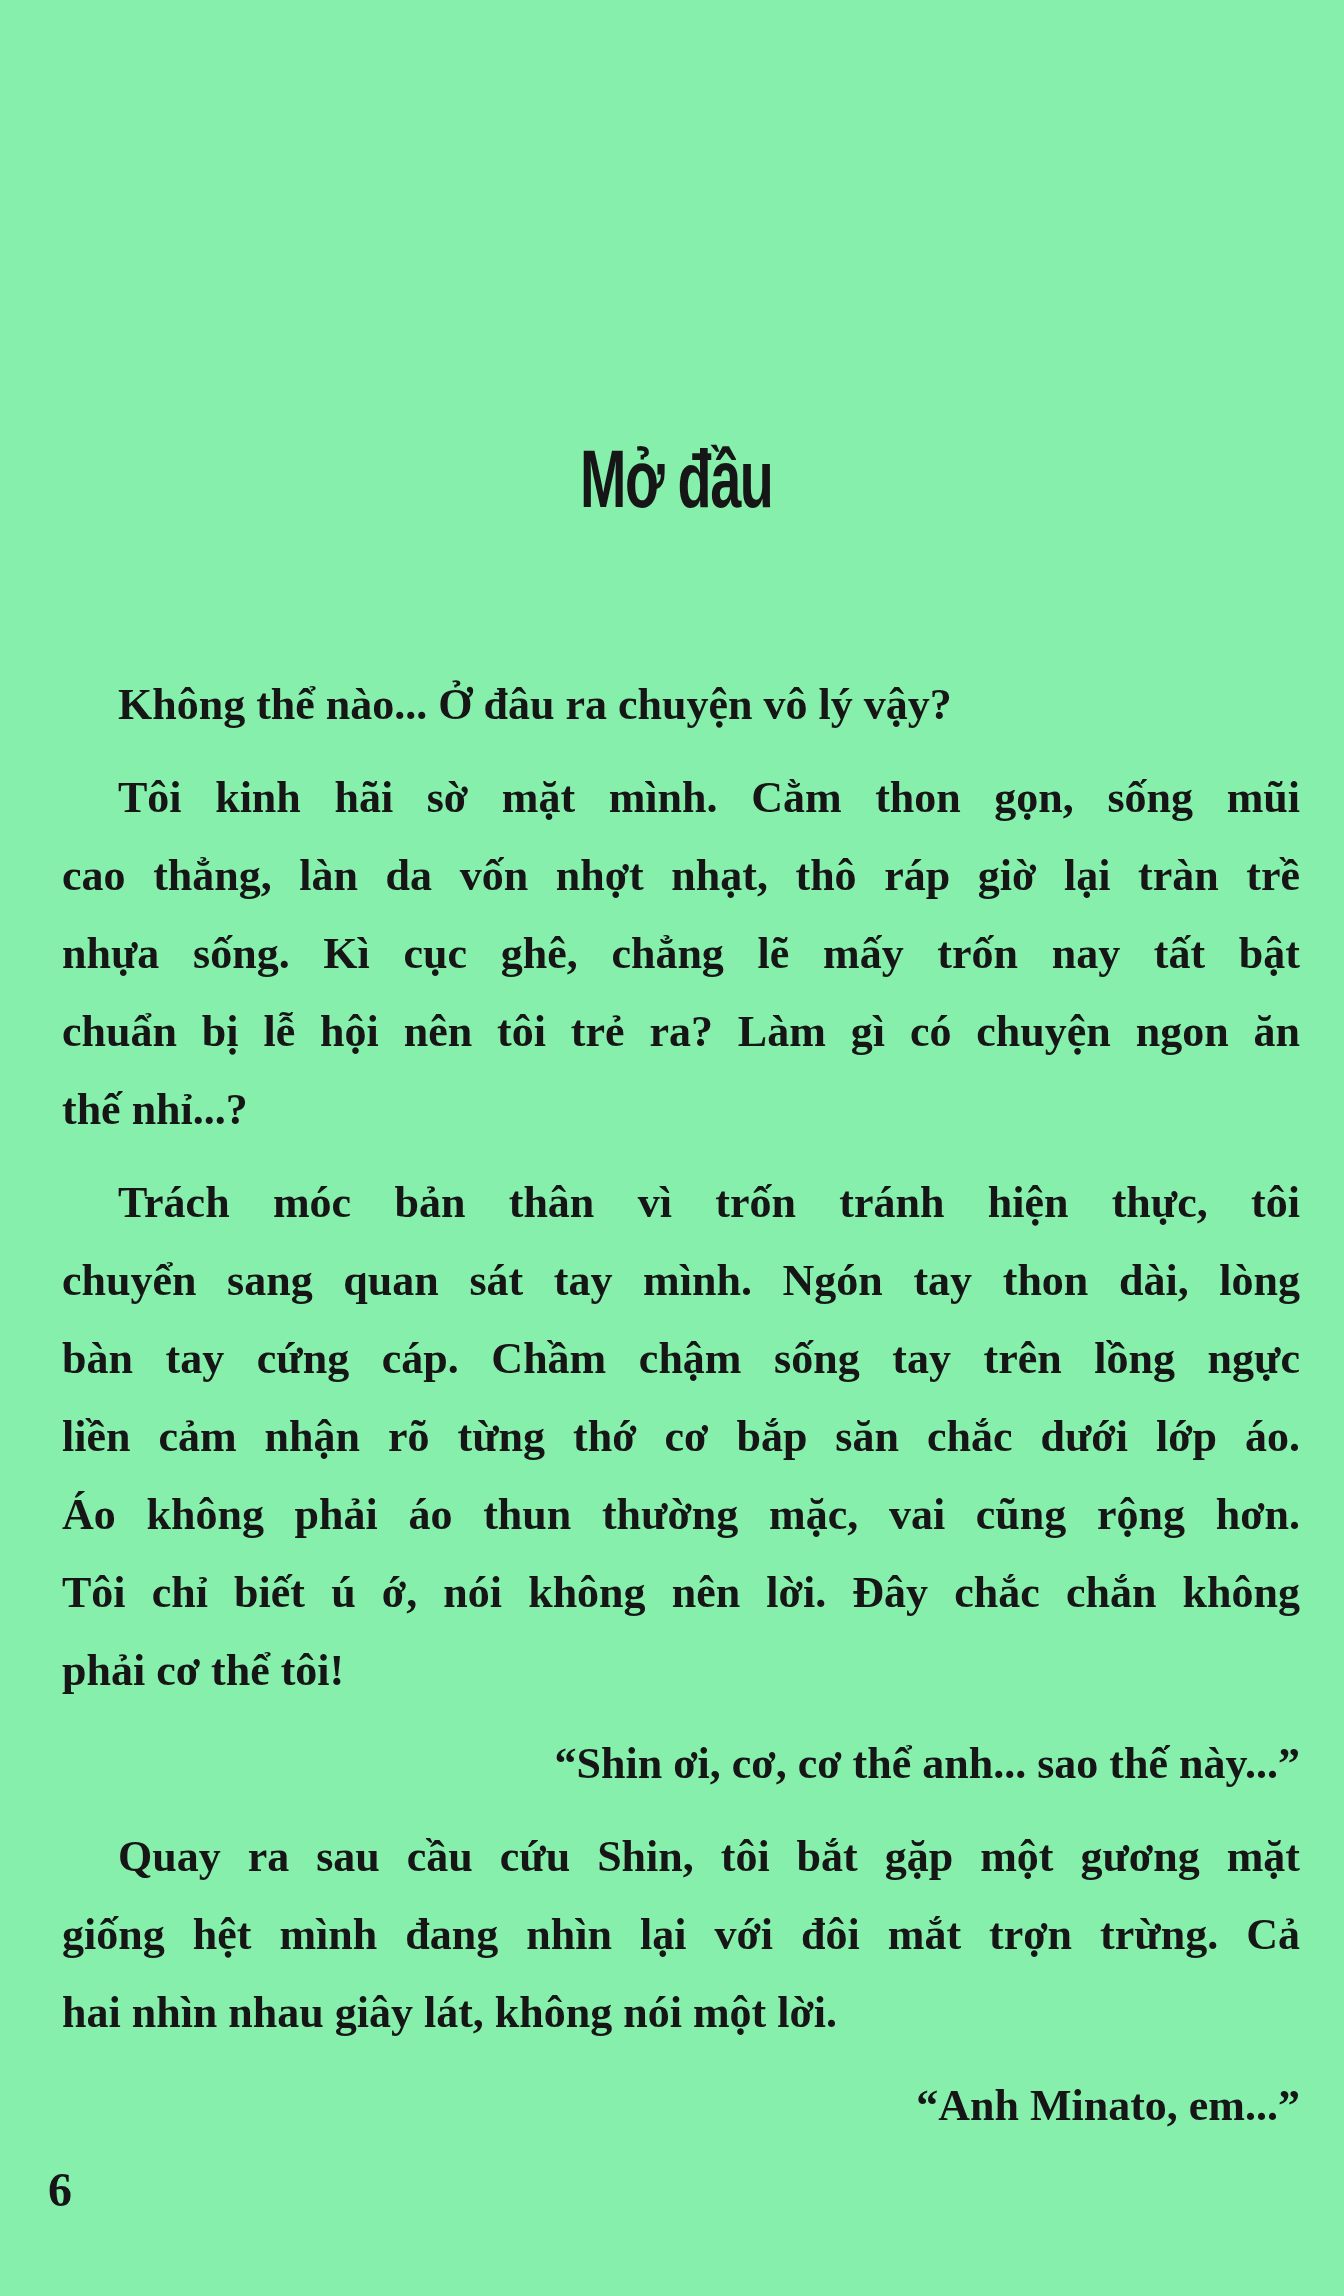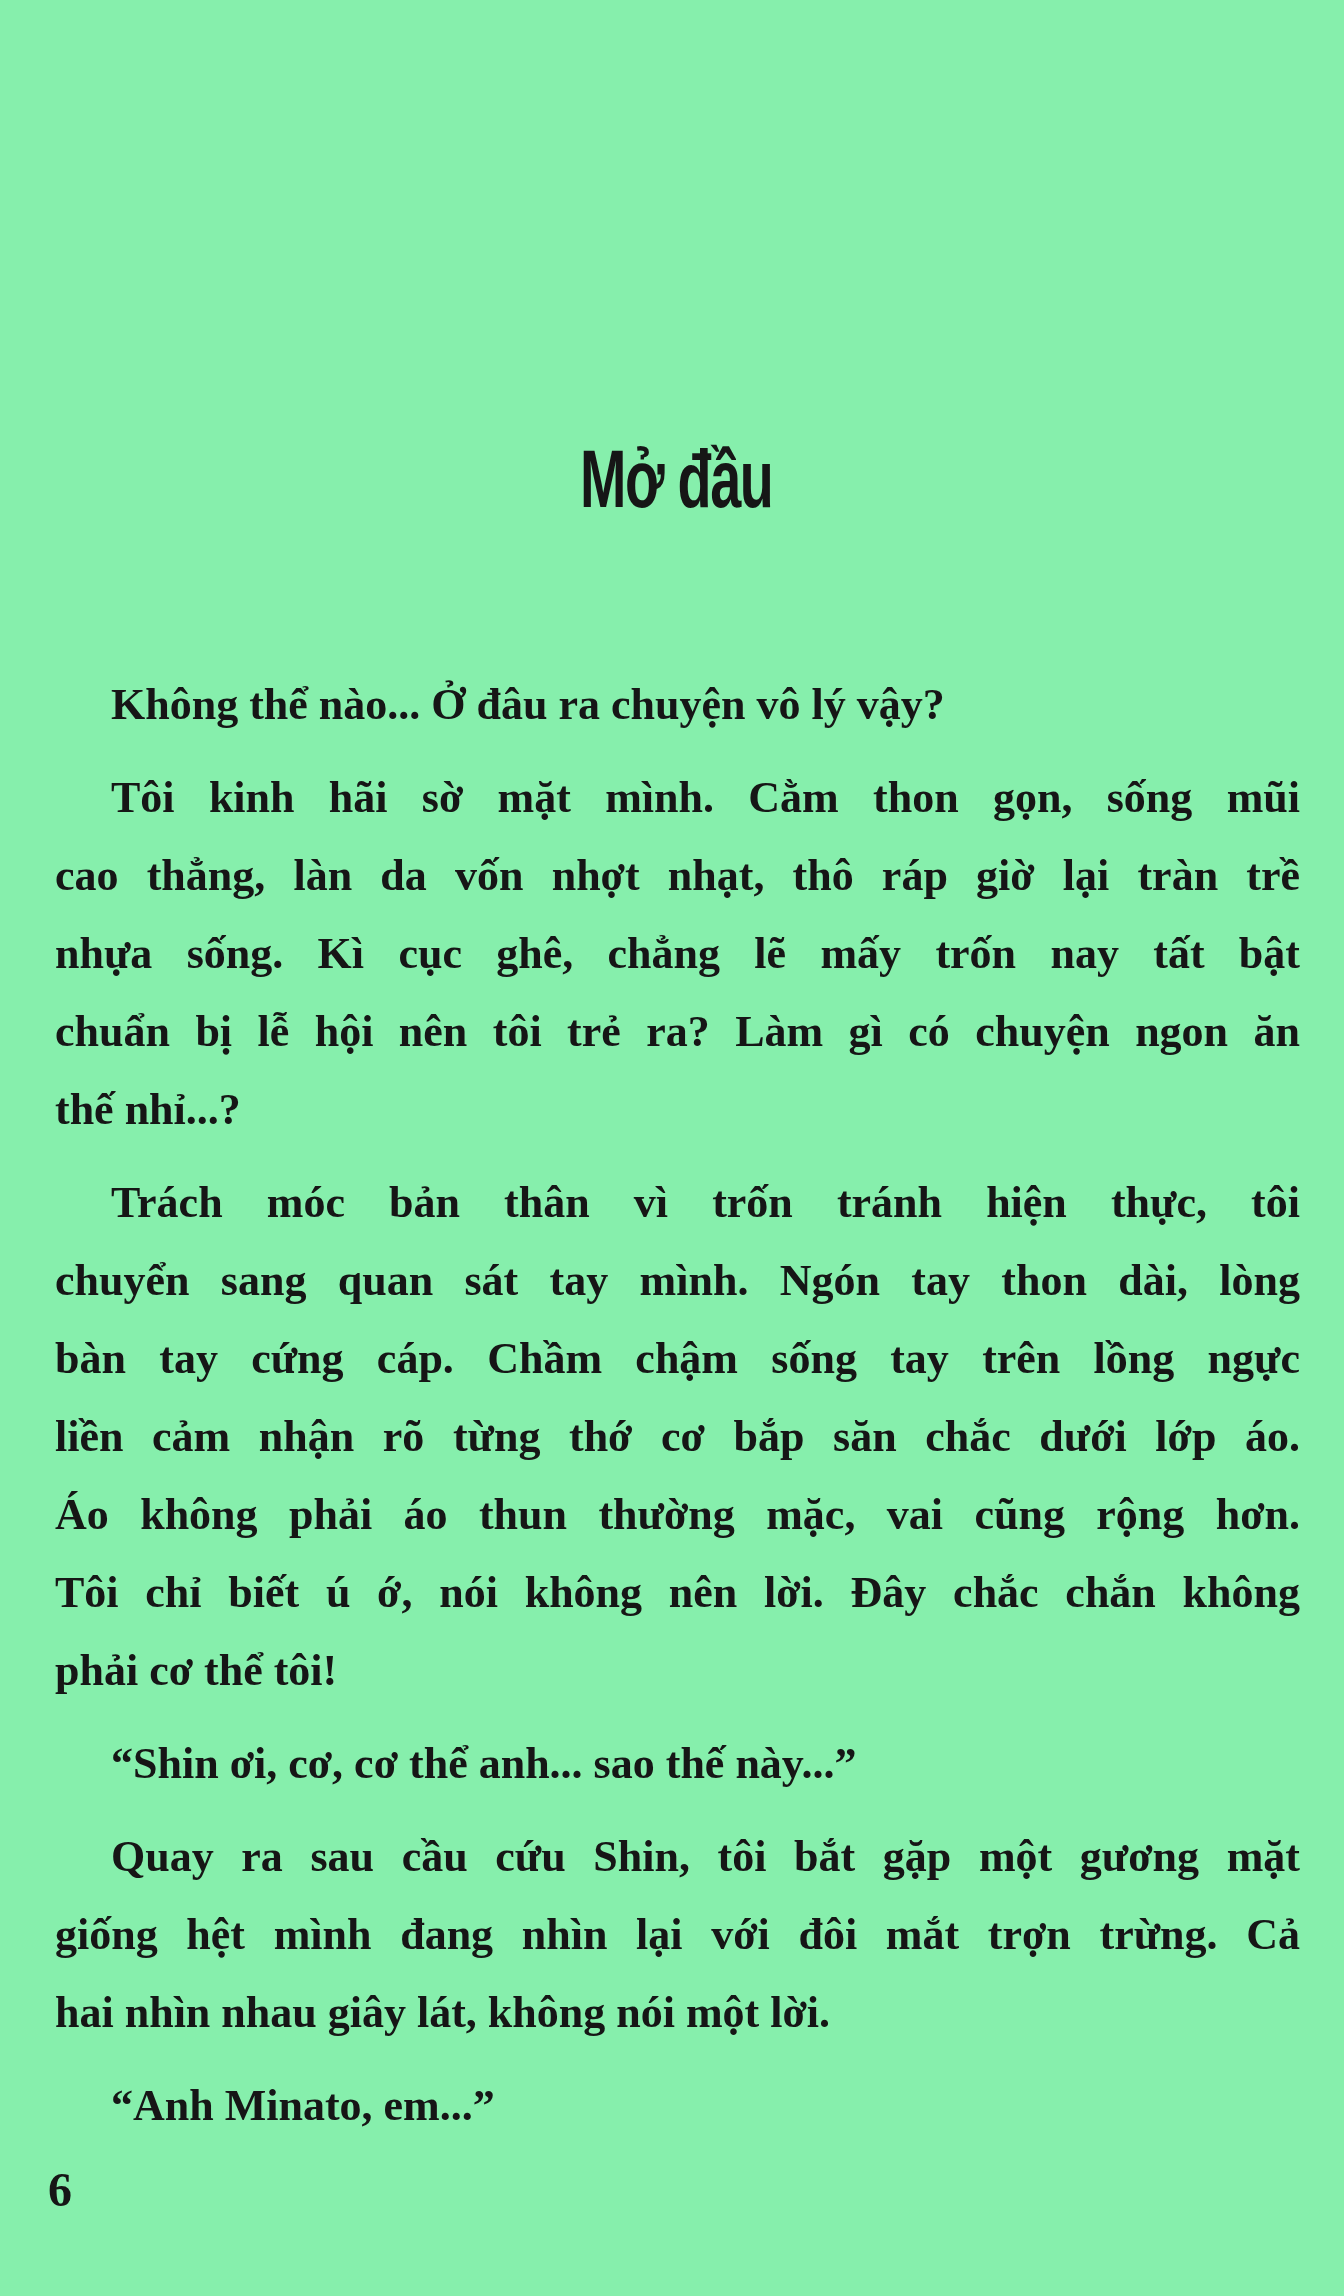--- a/index.html
+++ b/index.html
@@ -22,35 +22,35 @@
     font-weight: bold;
     font-size: 82px;
     letter-spacing: -2px;
     transform: scaleX(0.68);
     transform-origin: 51% 50%;
     white-space: nowrap;
   }
   .body-text {
     position: absolute;
     top: 666px;
-    left: 55px;
+    left: 62px;
     right: 44px;
   }
   .line {
     font-size: 44px;
     line-height: 78px;
     font-weight: bold;
     white-space: normal;
   }
   .line.justify {
     text-align: justify;
     text-align-last: justify;
   }
   .line.indent { text-indent: 56px; }
-  .line.para { margin-top: 15px; }
+  .line.para { margin-top: 15px; text-align: right; }
   .page-number {
     position: absolute;
     left: 48px;
     top: 2160px;
     font-size: 48px;
     font-weight: bold;
     line-height: 60px;
   }
 </style>
 </head>

